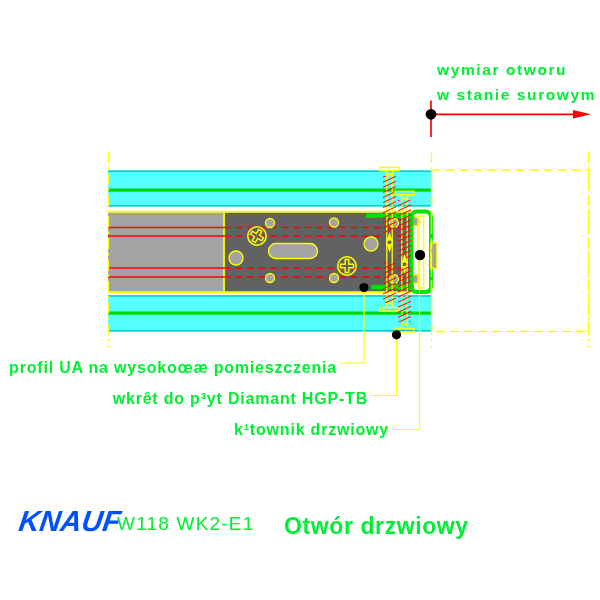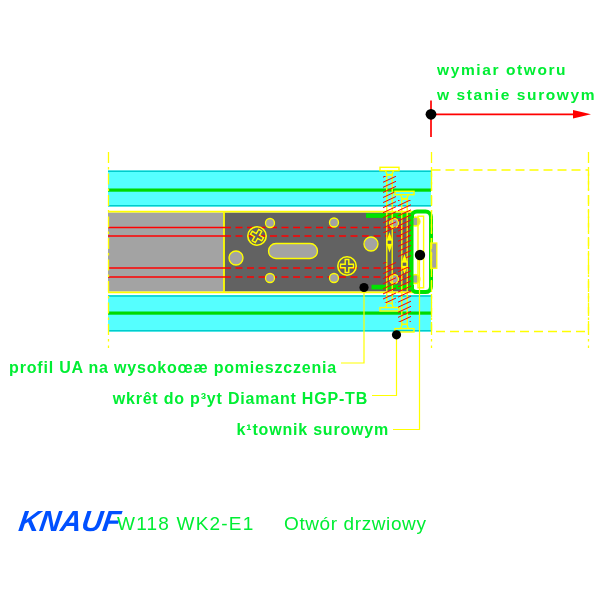--- a/index.html
+++ b/index.html
@@ -23,21 +23,21 @@
   .f-gl{fill:var(--gray-light);}
   .f-gd{fill:var(--gray-dark);}
   .s-red{stroke:var(--red);}
   .f-red{fill:var(--red);}
   .f-blk{fill:var(--black);}
   .hole{fill:var(--gray-light);stroke:var(--yellow);stroke-width:1.3;}
   .cad-text{position:absolute;color:var(--text-green);white-space:pre;}
   .note-line{font-size:15.5px;letter-spacing:1.6px;font-weight:bold;}
   .callout{font-size:16px;letter-spacing:0.8px;text-align:right;font-weight:bold;}
   .tb-code{font-size:19px;letter-spacing:1.2px;font-weight:normal;}
-  .tb-name{font-size:19px;letter-spacing:0.6px;font-weight:normal;}
+  .tb-name{font-size:23px;letter-spacing:0.6px;font-weight:bold;}
   .logo{position:absolute;color:var(--knauf-blue);font-size:29px;font-weight:bold;
         font-style:italic;letter-spacing:0px;transform:skewX(-8deg);}
 </style>
 </head>
 <body>
 
 <div id="stage">
 
   <svg width="600" height="600" viewBox="0 0 600 600">
     <defs>
@@ -162,18 +162,18 @@
       <circle cx="396.5" cy="334.8" r="4.6" class="f-blk"></circle>
       <circle cx="420" cy="255" r="5.2" class="f-blk"></circle>
     </g>
   </svg>
 
   <div class="cad-text note-line" style="left:437px;top:61px;">wymiar otworu</div>
   <div class="cad-text note-line" style="left:437px;top:85.5px;text-align:center;">w stanie surowym</div>
 
   <div class="cad-text callout" style="left:0;top:358.5px;width:337px;">profil UA na wysokoœæ pomieszczenia</div>
   <div class="cad-text callout" style="left:0;top:390px;width:368px;">wkrêt do p³yt Diamant HGP-TB</div>
-  <div class="cad-text callout" style="left:0;top:421px;width:389px;">k¹townik surowym</div>
+  <div class="cad-text callout" style="left:0;top:421px;width:389px;">k¹townik drzwiowy</div>
 
   <div class="logo" style="left:19px;top:505px;">KNAUF</div>
   <div class="cad-text tb-code" style="left:117px;top:513px;">W118 WK2-E1</div>
   <div class="cad-text tb-name" style="left:284px;top:513px;">Otwór drzwiowy</div>
 </div>
 
 </body></html>

